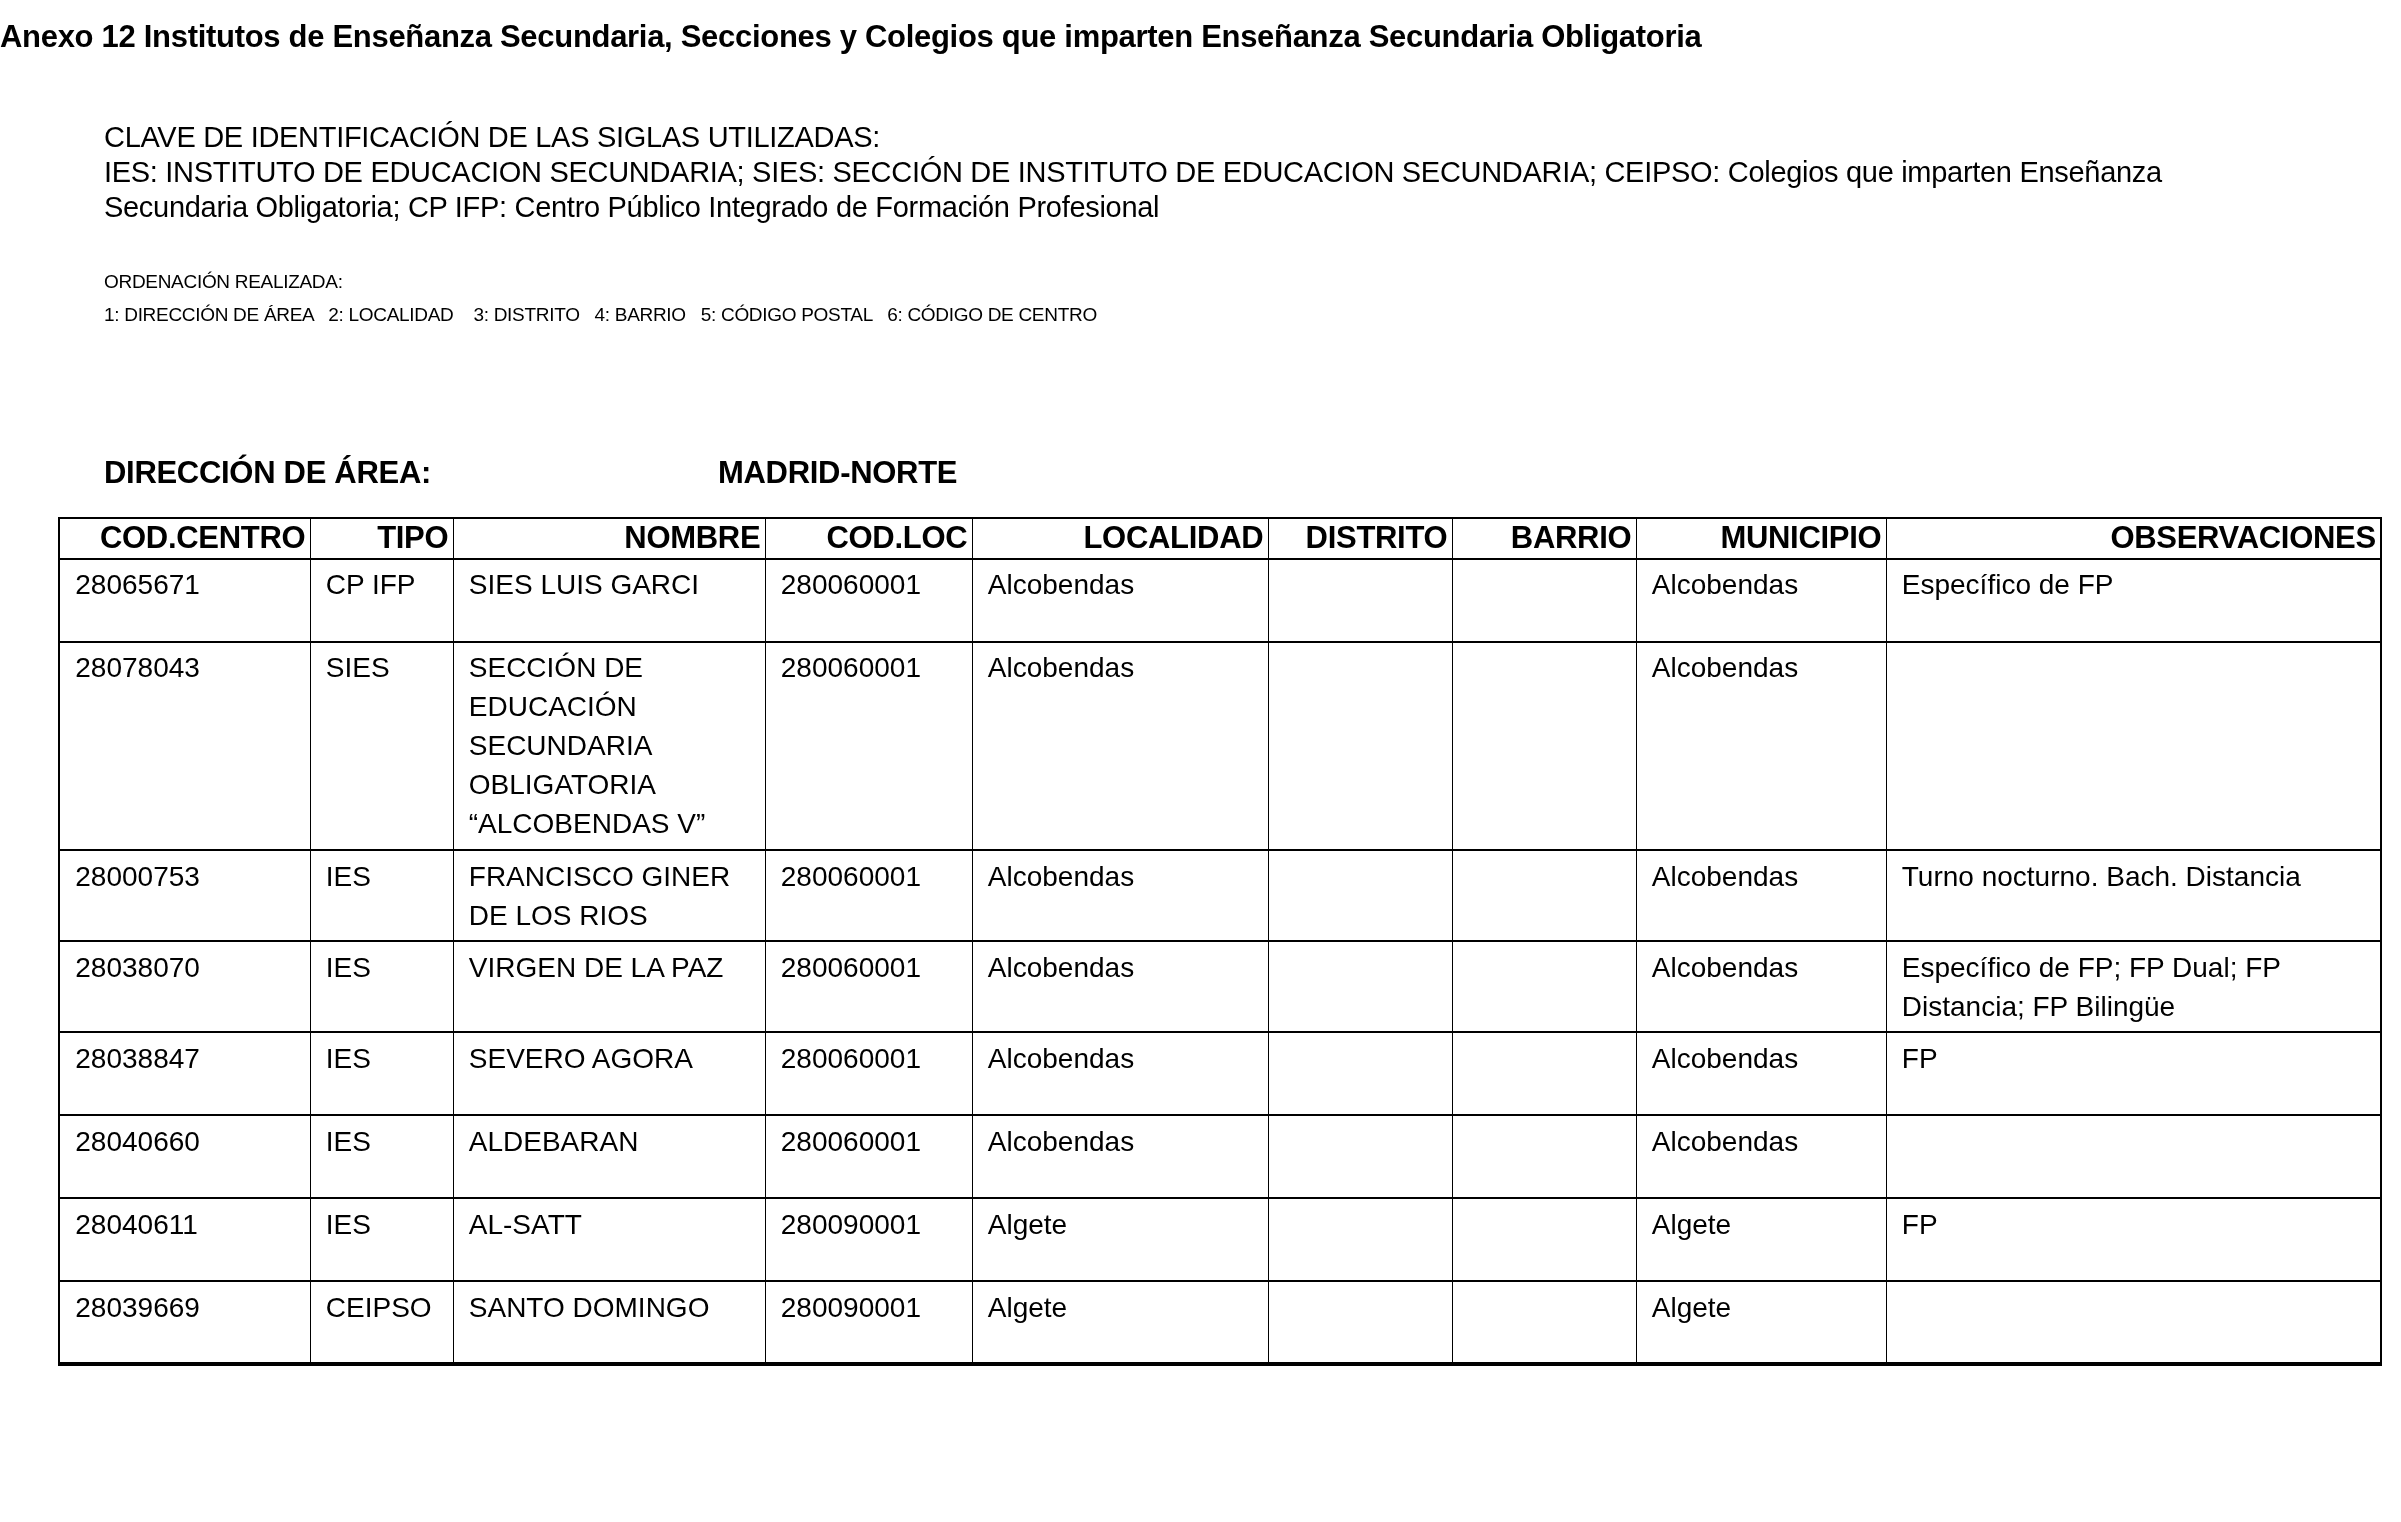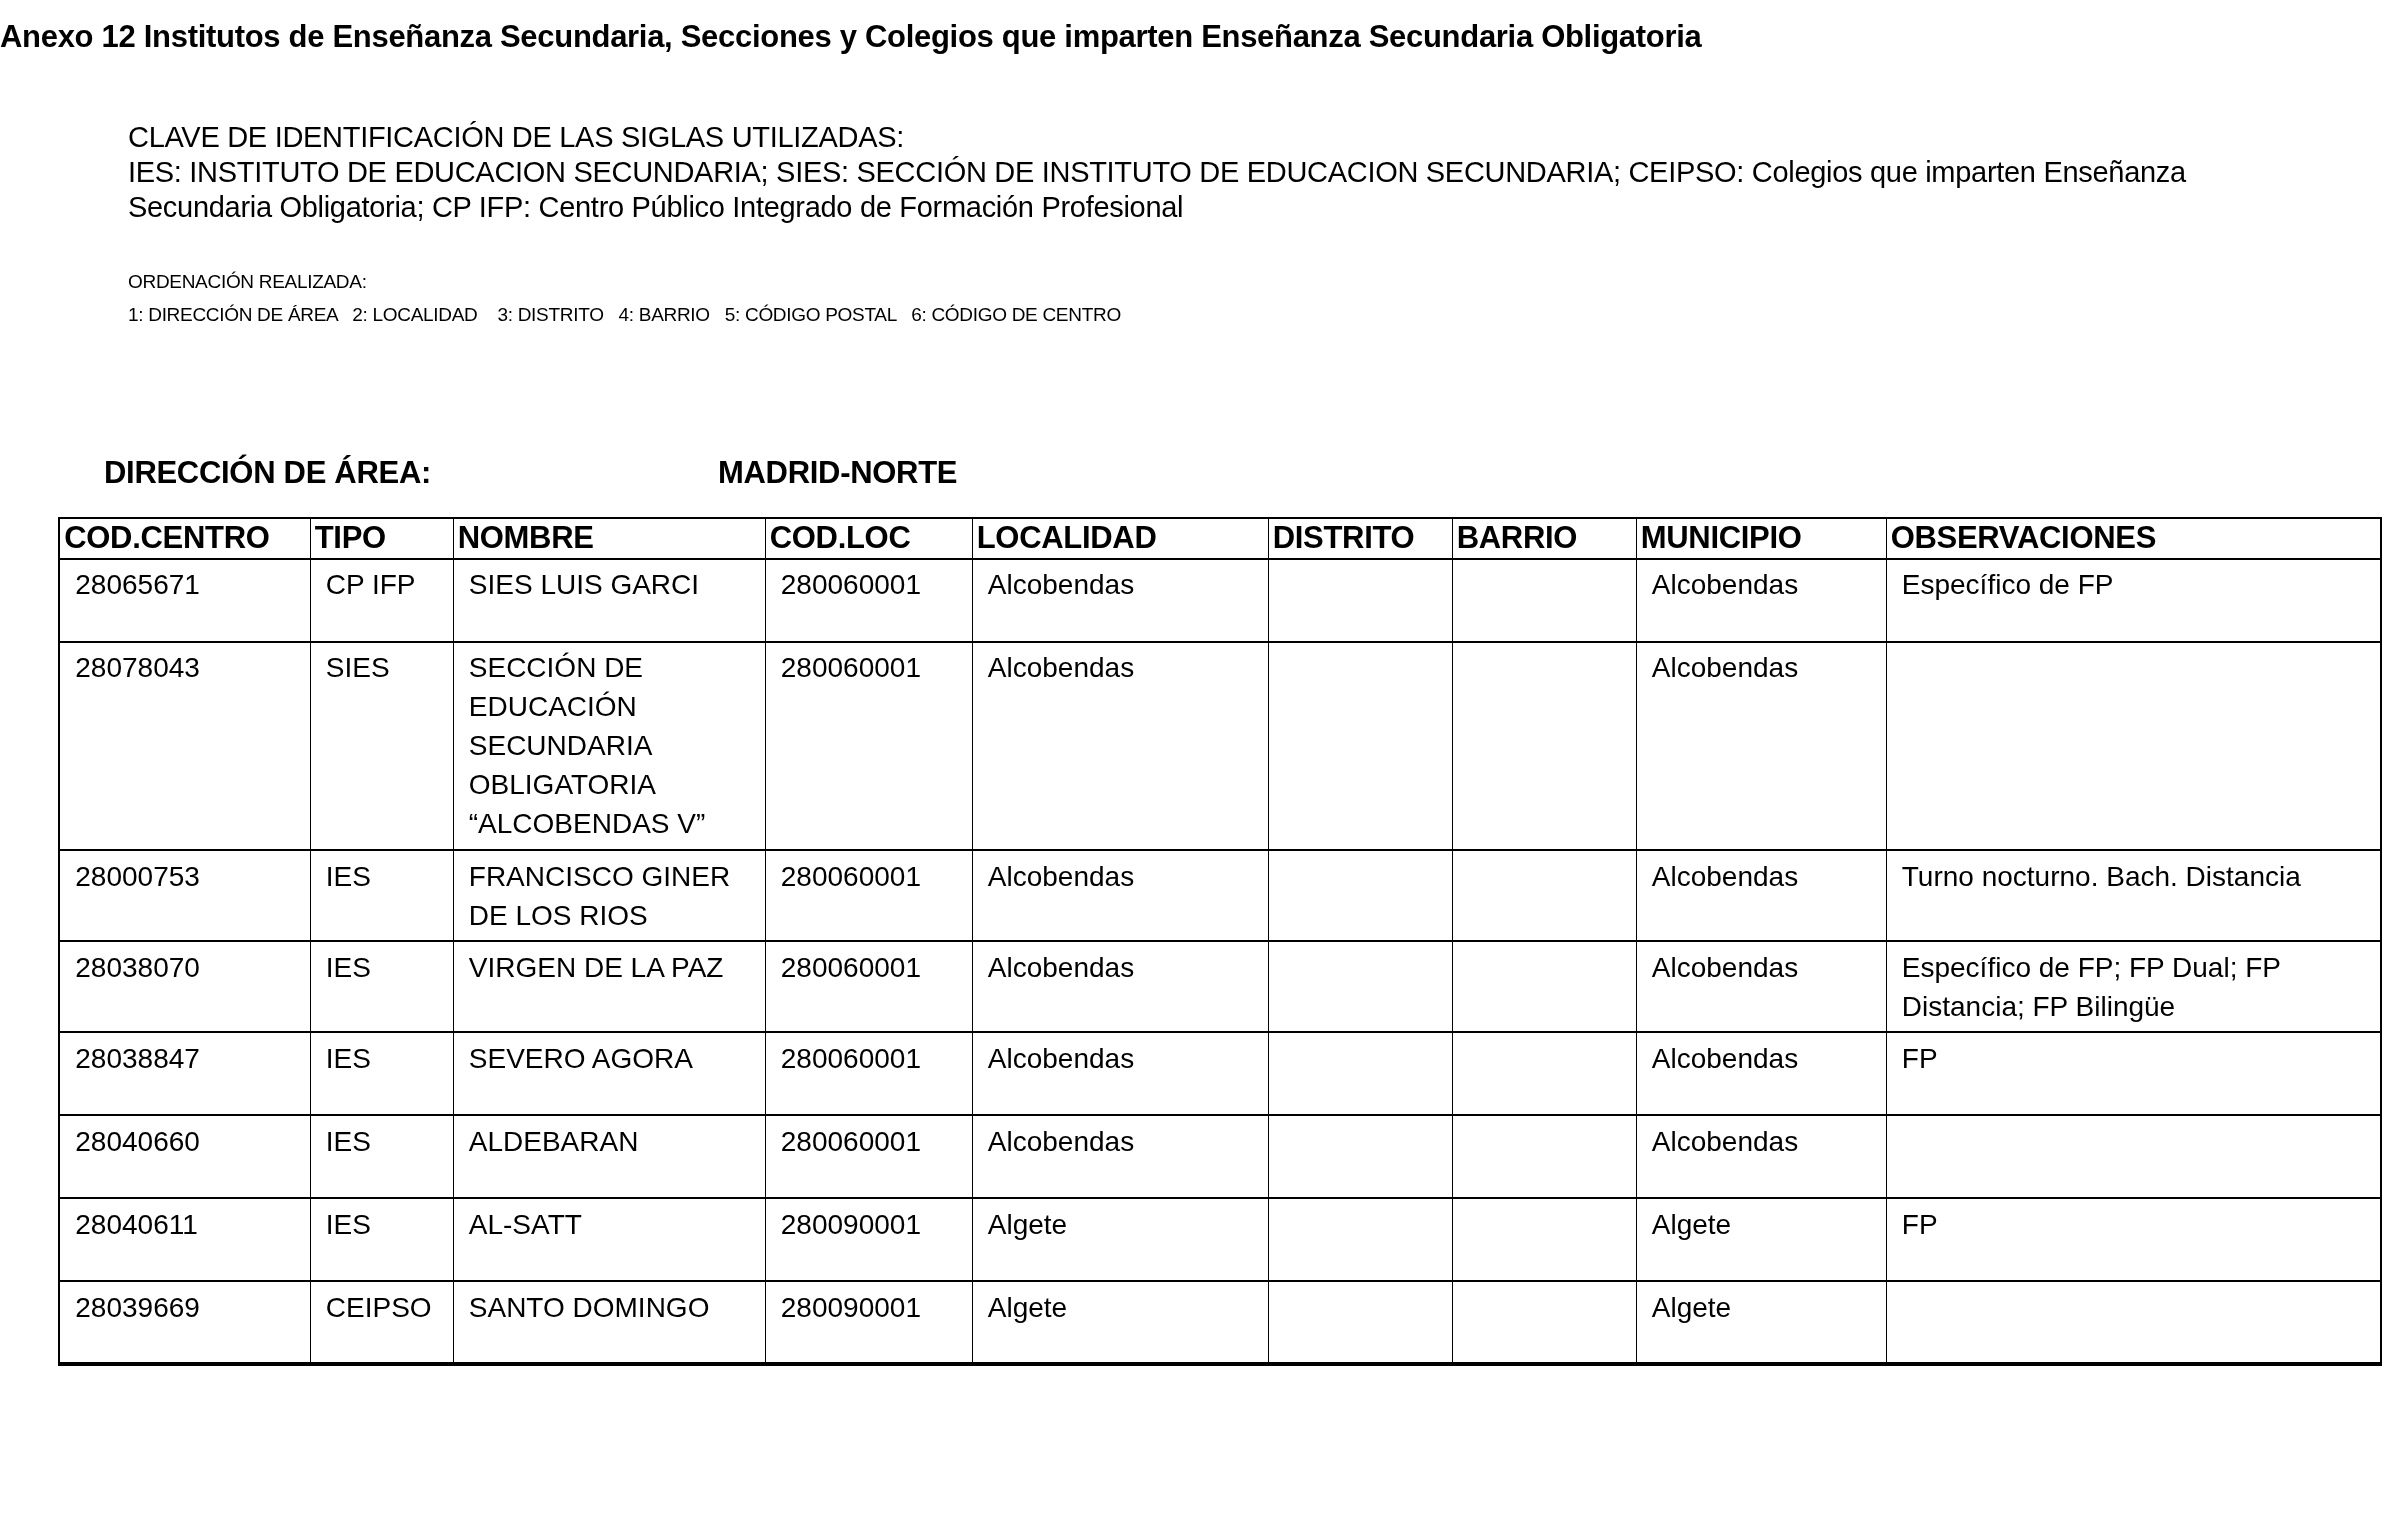--- a/index.html
+++ b/index.html
@@ -20,21 +20,21 @@
     line-height: 39px;
     letter-spacing: -0.3px;
   }
   .text-block { margin-left: 104px; }
   .clave {
     margin-top: 64px;
     font-size: 29px;
     line-height: 35px;
     letter-spacing: -0.3px;
   }
-  .clave div, .ordenacion div { white-space: pre; margin-left: 24px; }
+  .clave div, .ordenacion div { white-space: pre; }
   .ordenacion {
     margin-top: 40px;
     font-size: 19px;
     line-height: 33px;
     letter-spacing: -0.3px;
   }
   .area-line {
     margin-top: 124px;
     font-size: 31px;
     font-weight: bold;
@@ -52,21 +52,21 @@
     border-bottom-width: 4.2px;
   }
   table.schools th, table.schools td {
     border: 1.4px solid #000;
     border-top-width: 2.8px;
     border-bottom-width: 2.8px;
   }
   table.schools th {
     height: 37px;
     vertical-align: middle;
-    text-align: left;
+    text-align: right;
     font-size: 31px;
     font-weight: bold;
     letter-spacing: -0.3px;
     padding: 1.4px 4.2px;
   }
   table.schools td {
     height: 83px;
     vertical-align: top;
     text-align: left;
     font-size: 28px;

